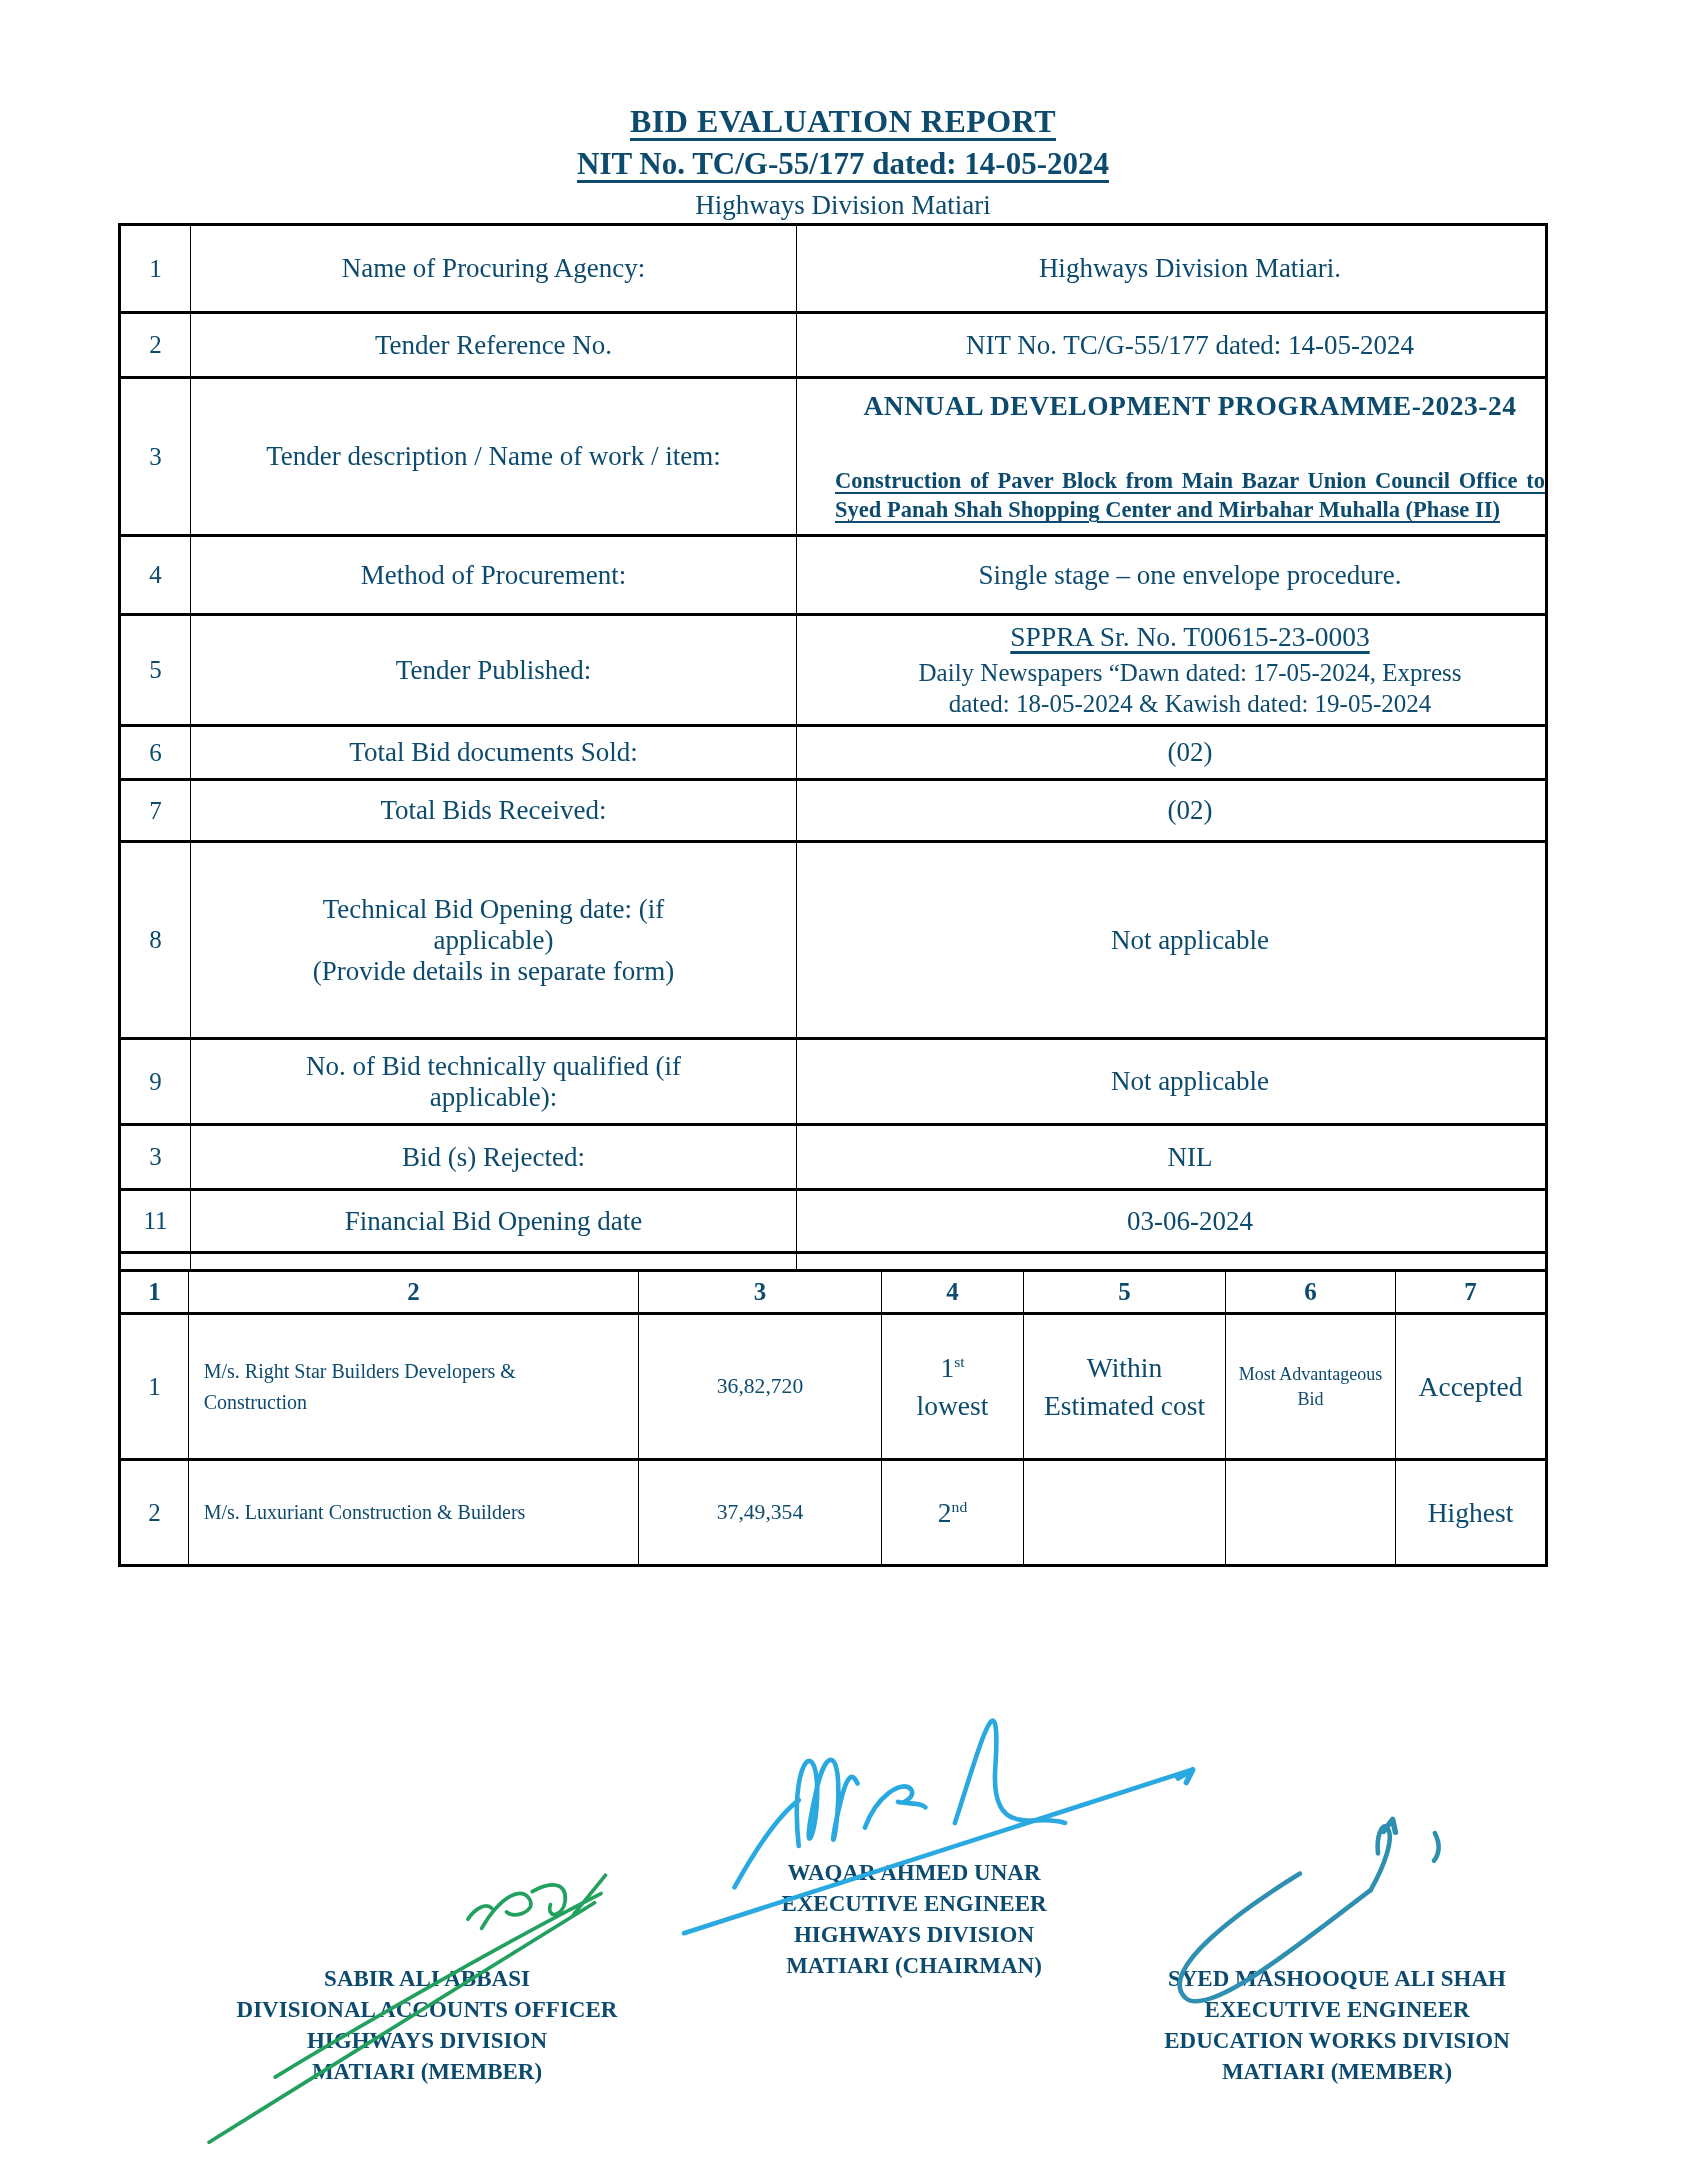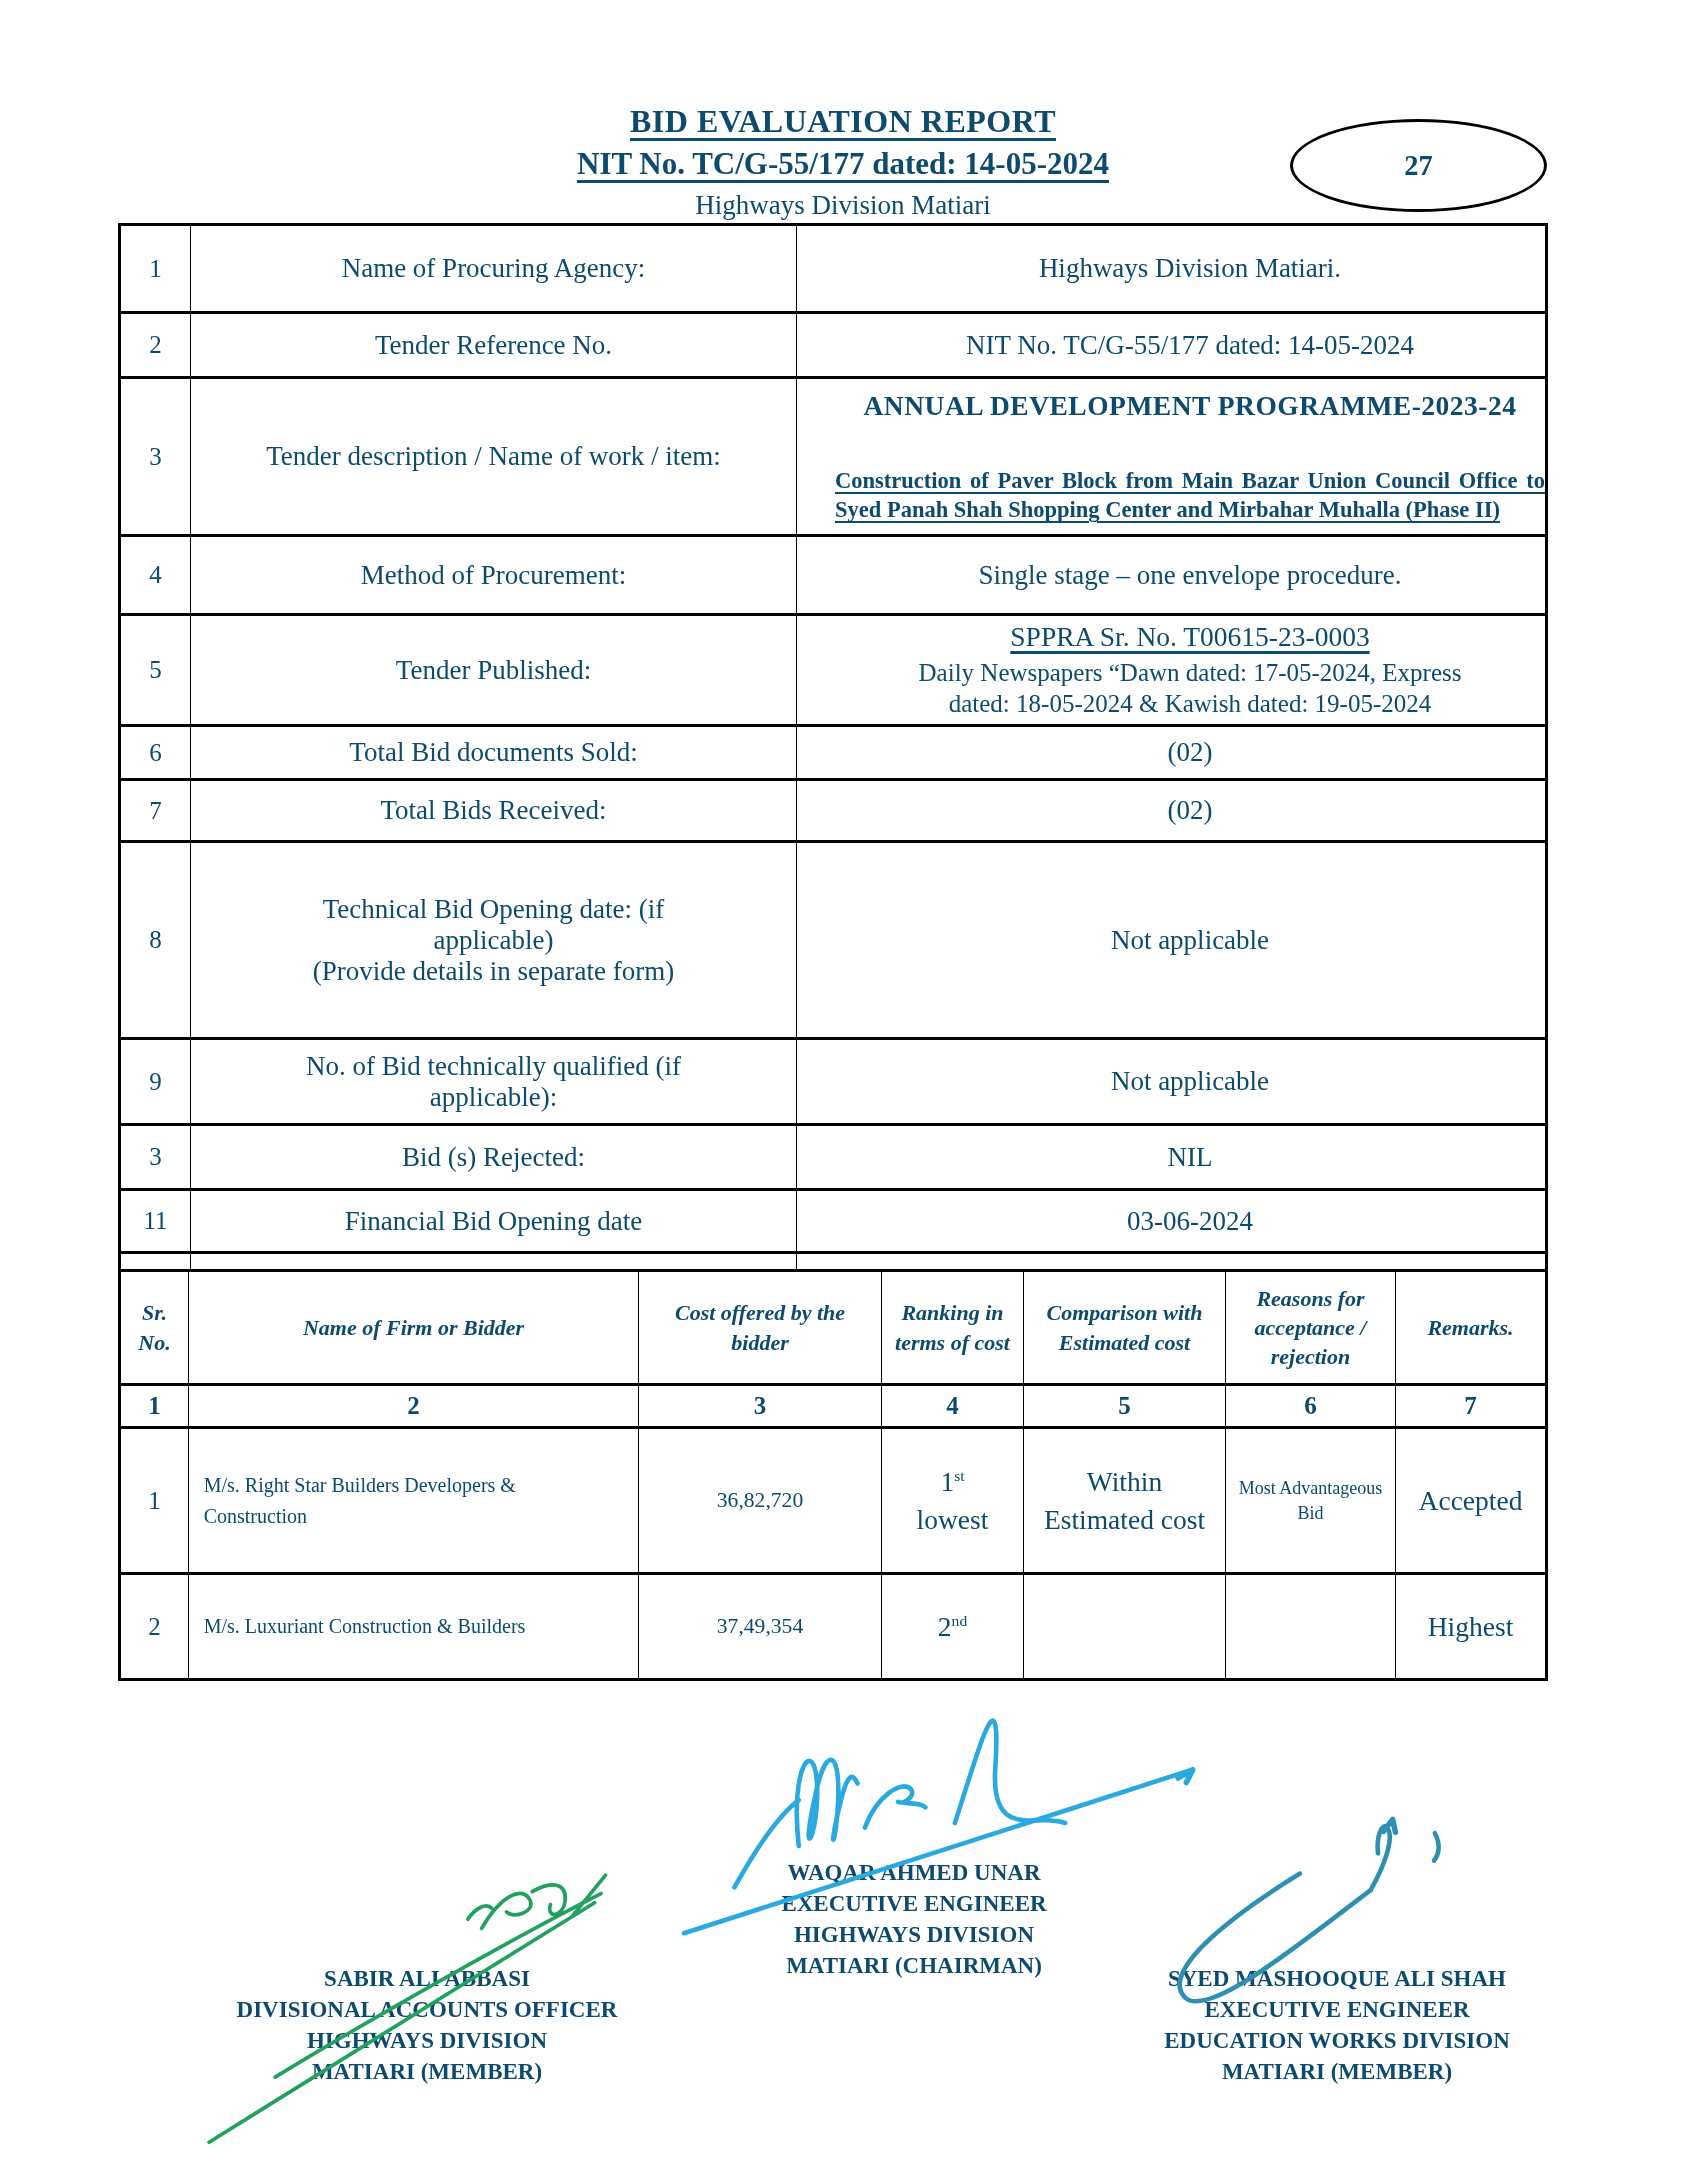--- a/index.html
+++ b/index.html
@@ -67,23 +67,20 @@
 </head>
 <body>
 
 <div class="page">
 
   <div class="title-block">
     <div class="t1">BID EVALUATION REPORT</div>
     <div class="t2">NIT No. TC/G-55/177 dated: 14-05-2024</div>
     <div class="t3">Highways Division Matiari</div>
   </div>
-  <div class="oval">
-    <span>27</span>
-  </div>
 
   <table class="tbl t-info">
     <colgroup>
         <col style="width:71px">
         <col style="width:606px">
         <col style="width:750px">
       </colgroup>
     <tbody>
         <tr class="r1">
       <td class="sr">1</td>
@@ -163,29 +160,20 @@
     <colgroup>
       <col style="width:69px">
         <col style="width:450px">
         <col style="width:243px">
         <col style="width:142px">
       <col style="width:202px">
         <col style="width:170px">
         <col style="width:151px">
     </colgroup>
     <tbody>
-        <tr>
-      <th>Sr. No.</th>
-      <th>Name of Firm or Bidder</th>
-      <th>Cost offered by the bidder</th>
-      <th>Ranking in terms of cost</th>
-      <th>Comparison with Estimated cost</th>
-      <th>Reasons for acceptance / rejection</th>
-      <th>Remarks.</th>
-    </tr>
     <tr class="nums">
       <td>1</td>
       <td>2</td>
       <td>3</td>
       <td>4</td>
       <td>5</td>
       <td>6</td>
       <td>7</td>
     </tr>
     <tr class="dataA">

